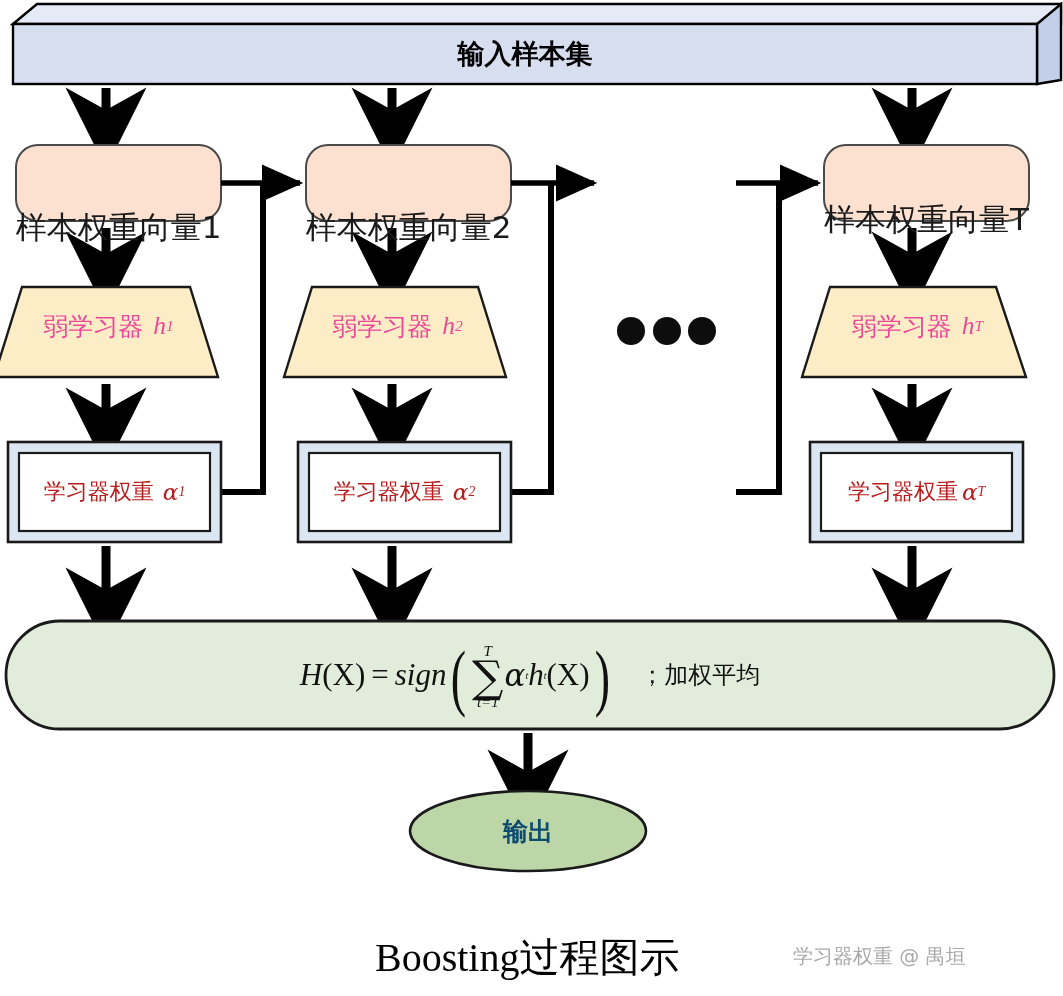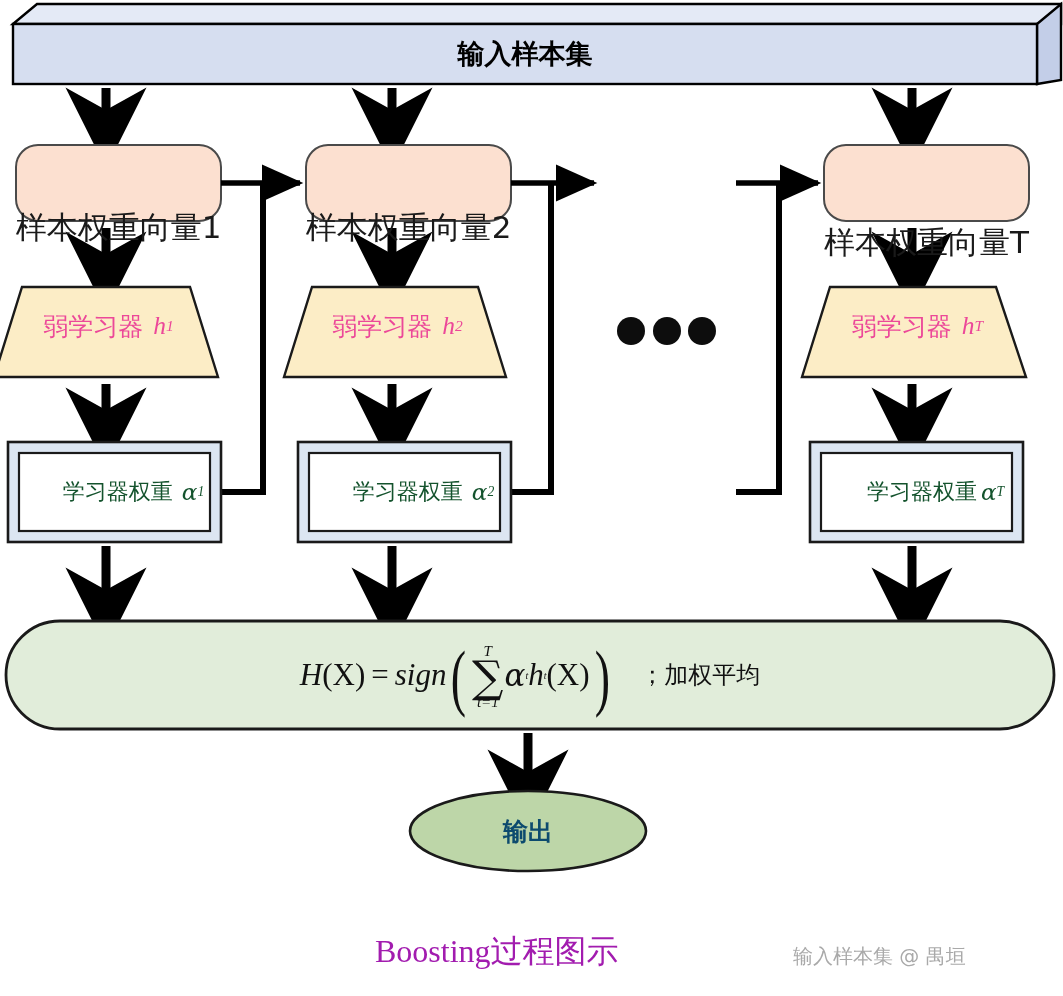--- a/index.html
+++ b/index.html
@@ -45,22 +45,21 @@
     font-size: 31px;
     color: #1a1a1a;
     margin-top: 45px;
   }
   .trap-label {
     font-size: 25px;
     color: #ec4899;
   }
   .alpha-label {
     font-size: 22px;
-    color: #14532d;
-    padding-left: 19px;
+    color: #b91c1c;
   }
   .sub {
     font-size: 0.62em;
     vertical-align: sub;
     font-family: "Liberation Serif", "DejaVu Serif", serif;
     font-style: italic;
   }
   .ital {
     font-family: "Liberation Serif", "DejaVu Serif", serif;
     font-style: italic;
@@ -72,22 +71,22 @@
     font-size: 1.05em;
   }
   .output-label {
     font-size: 25px;
     font-weight: bold;
     color: #0c4a6e;
   }
   .caption {
     position: absolute;
     font-family: "Liberation Serif", "DejaVu Serif", serif;
-    font-size: 32px;
-    color: #a21caf;
+    font-size: 40px;
+    color: #000000;
     white-space: nowrap;
   }
   .watermark {
     position: absolute;
     font-family: "DejaVu Sans", "Liberation Sans", sans-serif;
     font-size: 20px;
     color: #a9a9a9;
     white-space: nowrap;
   }
   
@@ -250,21 +249,21 @@
       <circle cx="631" cy="331" r="14"></circle>
       <circle cx="667" cy="331" r="14"></circle>
       <circle cx="702" cy="331" r="14"></circle>
     </g>
   </svg>
 
   <div class="lbl banner-label cjk" style="left:13px; top:24px; width:1024px; height:60px;">输入样本集</div>
 
   <div class="lbl pink-label cjk" style="left:16px; top:145px; width:205px; height:76px;">样本权重向量1</div>
   <div class="lbl pink-label cjk" style="left:306px; top:145px; width:205px; height:76px;">样本权重向量2</div>
-  <div class="lbl pink-label cjk" style="left:824px; top:160px; width:205px; height:76px;">样本权重向量T</div>
+  <div class="lbl pink-label cjk" style="left:824px; top:137px; width:205px; height:76px;">样本权重向量T</div>
 
   <div class="lbl trap-label cjk" style="left:6px; top:300px; width:205px; height:52px;">
     <span>弱学习器</span>
     <span class="ital" style="margin-left:10px;">h</span>
     <span class="sub">1</span>
   </div>
   <div class="lbl trap-label cjk" style="left:295px; top:300px; width:205px; height:52px;">
     <span>弱学习器</span>
     <span class="ital" style="margin-left:10px;">h</span>
     <span class="sub">2</span>
@@ -308,15 +307,15 @@
     <span class="f-main f-sub">t</span>
     <span class="f-main" style="font-style:normal;">(X)</span>
     <span class="paren">)</span>
     <span class="f-tail cjk">；加权平均</span>
   </div>
 
   <div class="lbl output-label cjk" style="left:410px; top:806px; width:236px; height:50px;">输出</div>
 
   <div class="caption" style="left:375px; top:930px;">Boosting过程图示</div>
 
-  <div class="watermark" style="left:793px; top:943px;">输入样本集 @ 禺垣</div>
+  <div class="watermark" style="left:793px; top:943px;">学习器权重 @ 禺垣</div>
 
 </div>
 
 </body></html>

